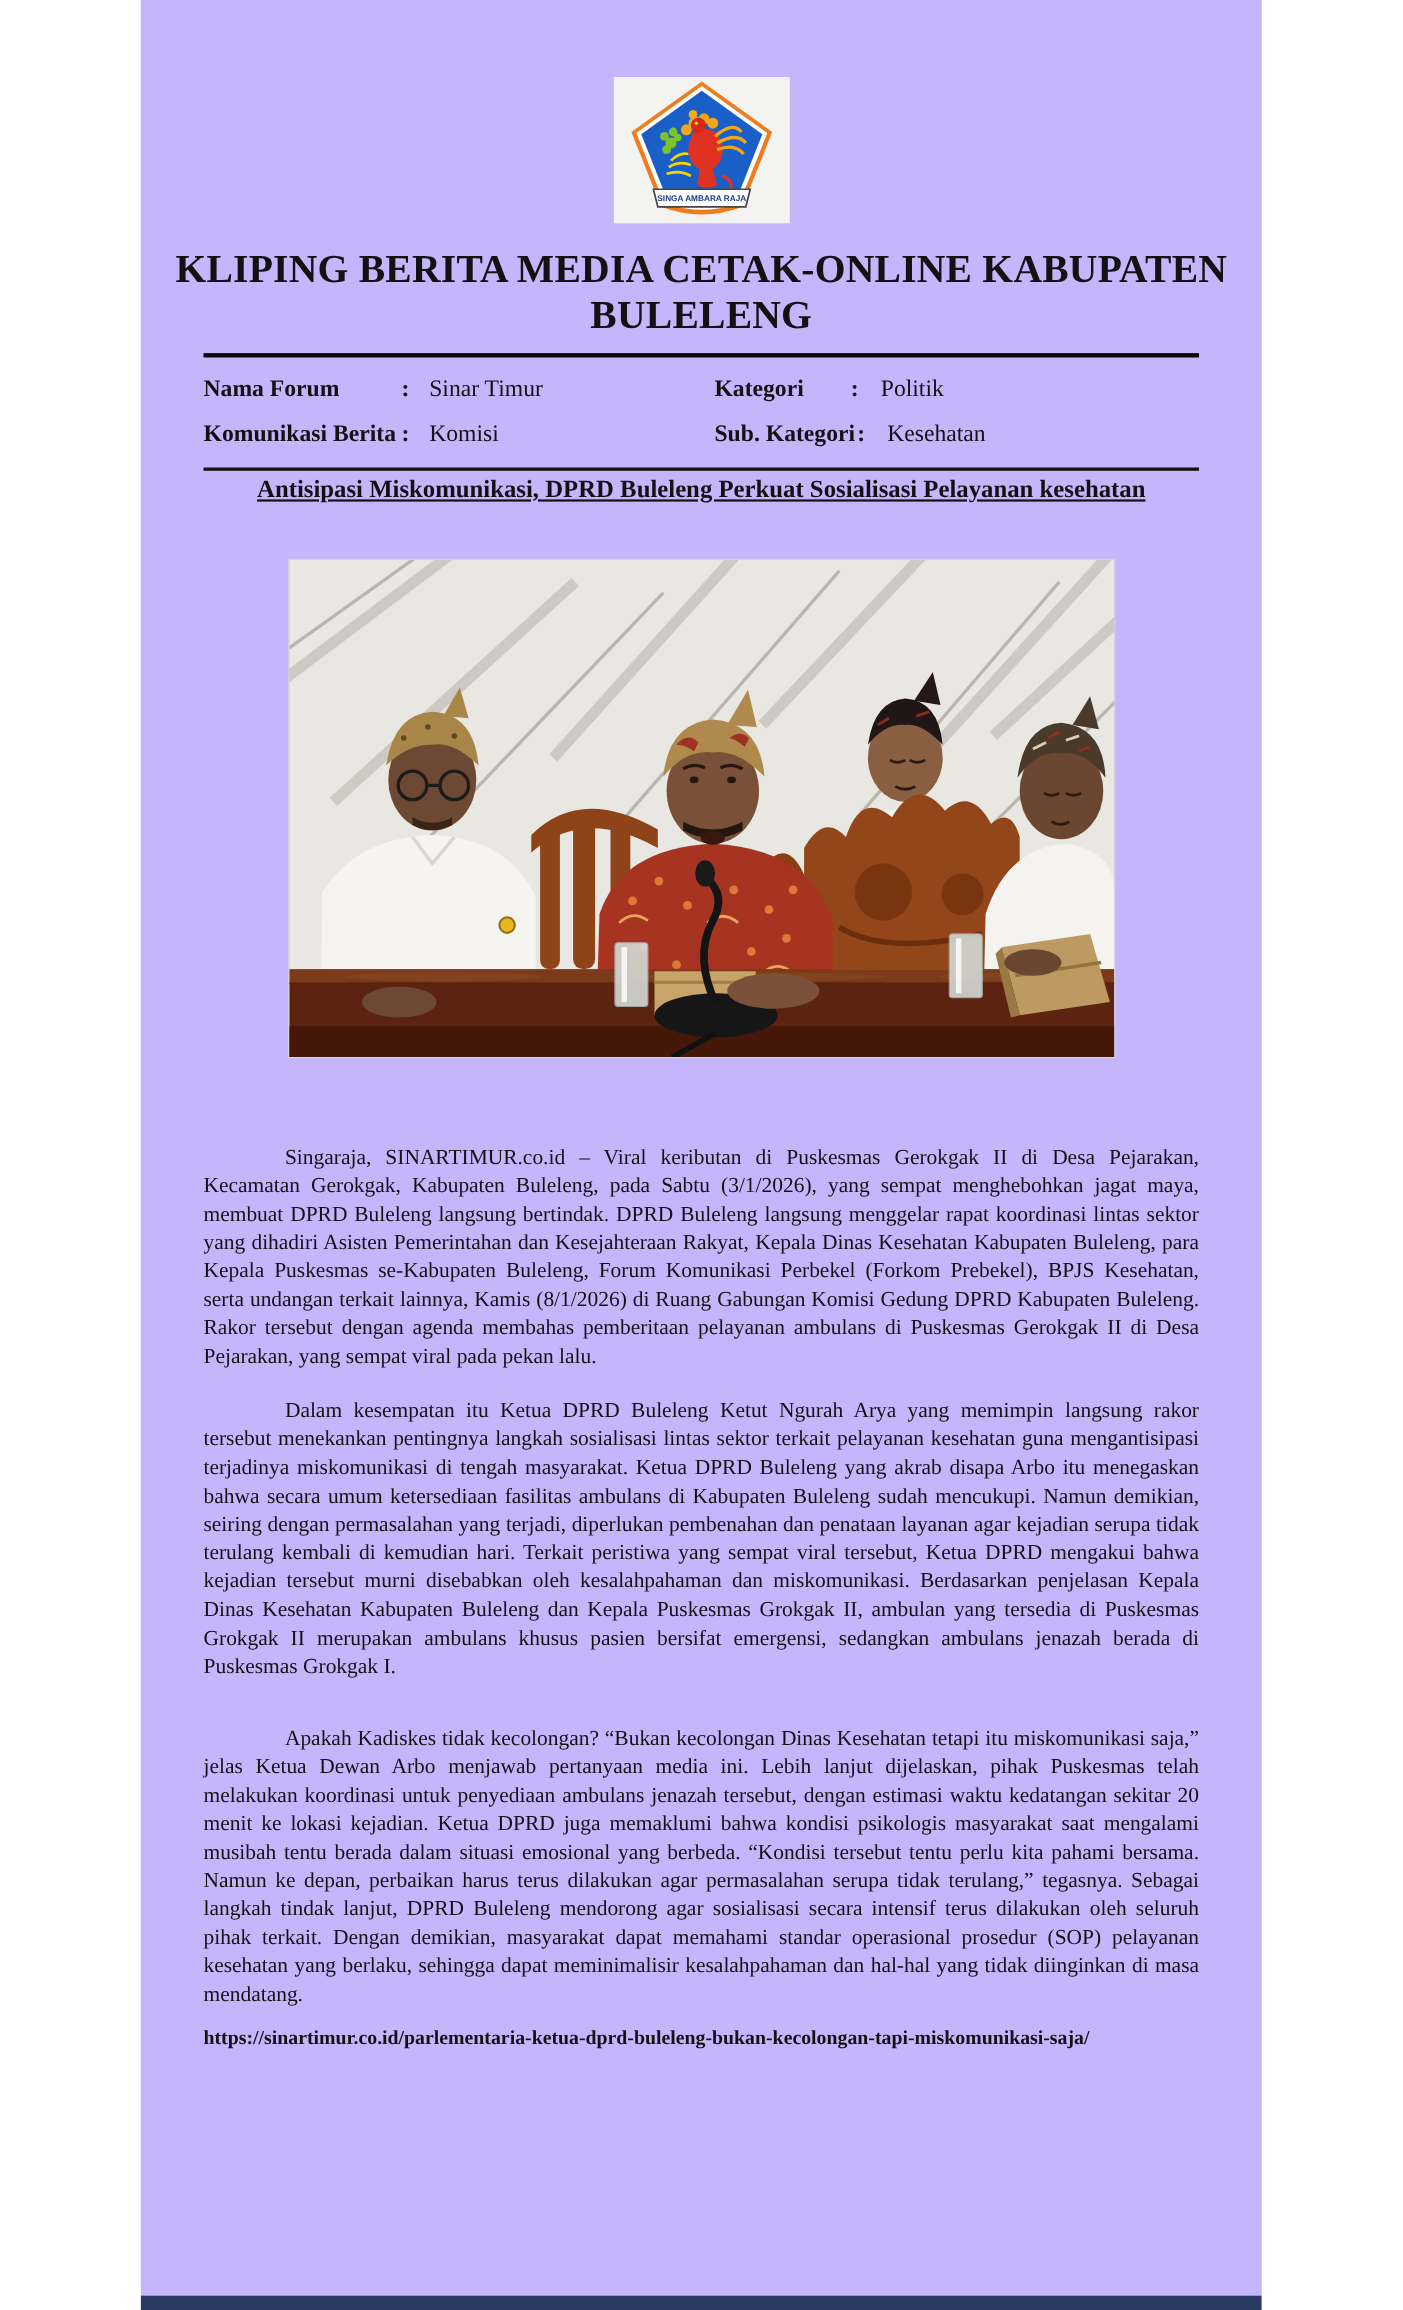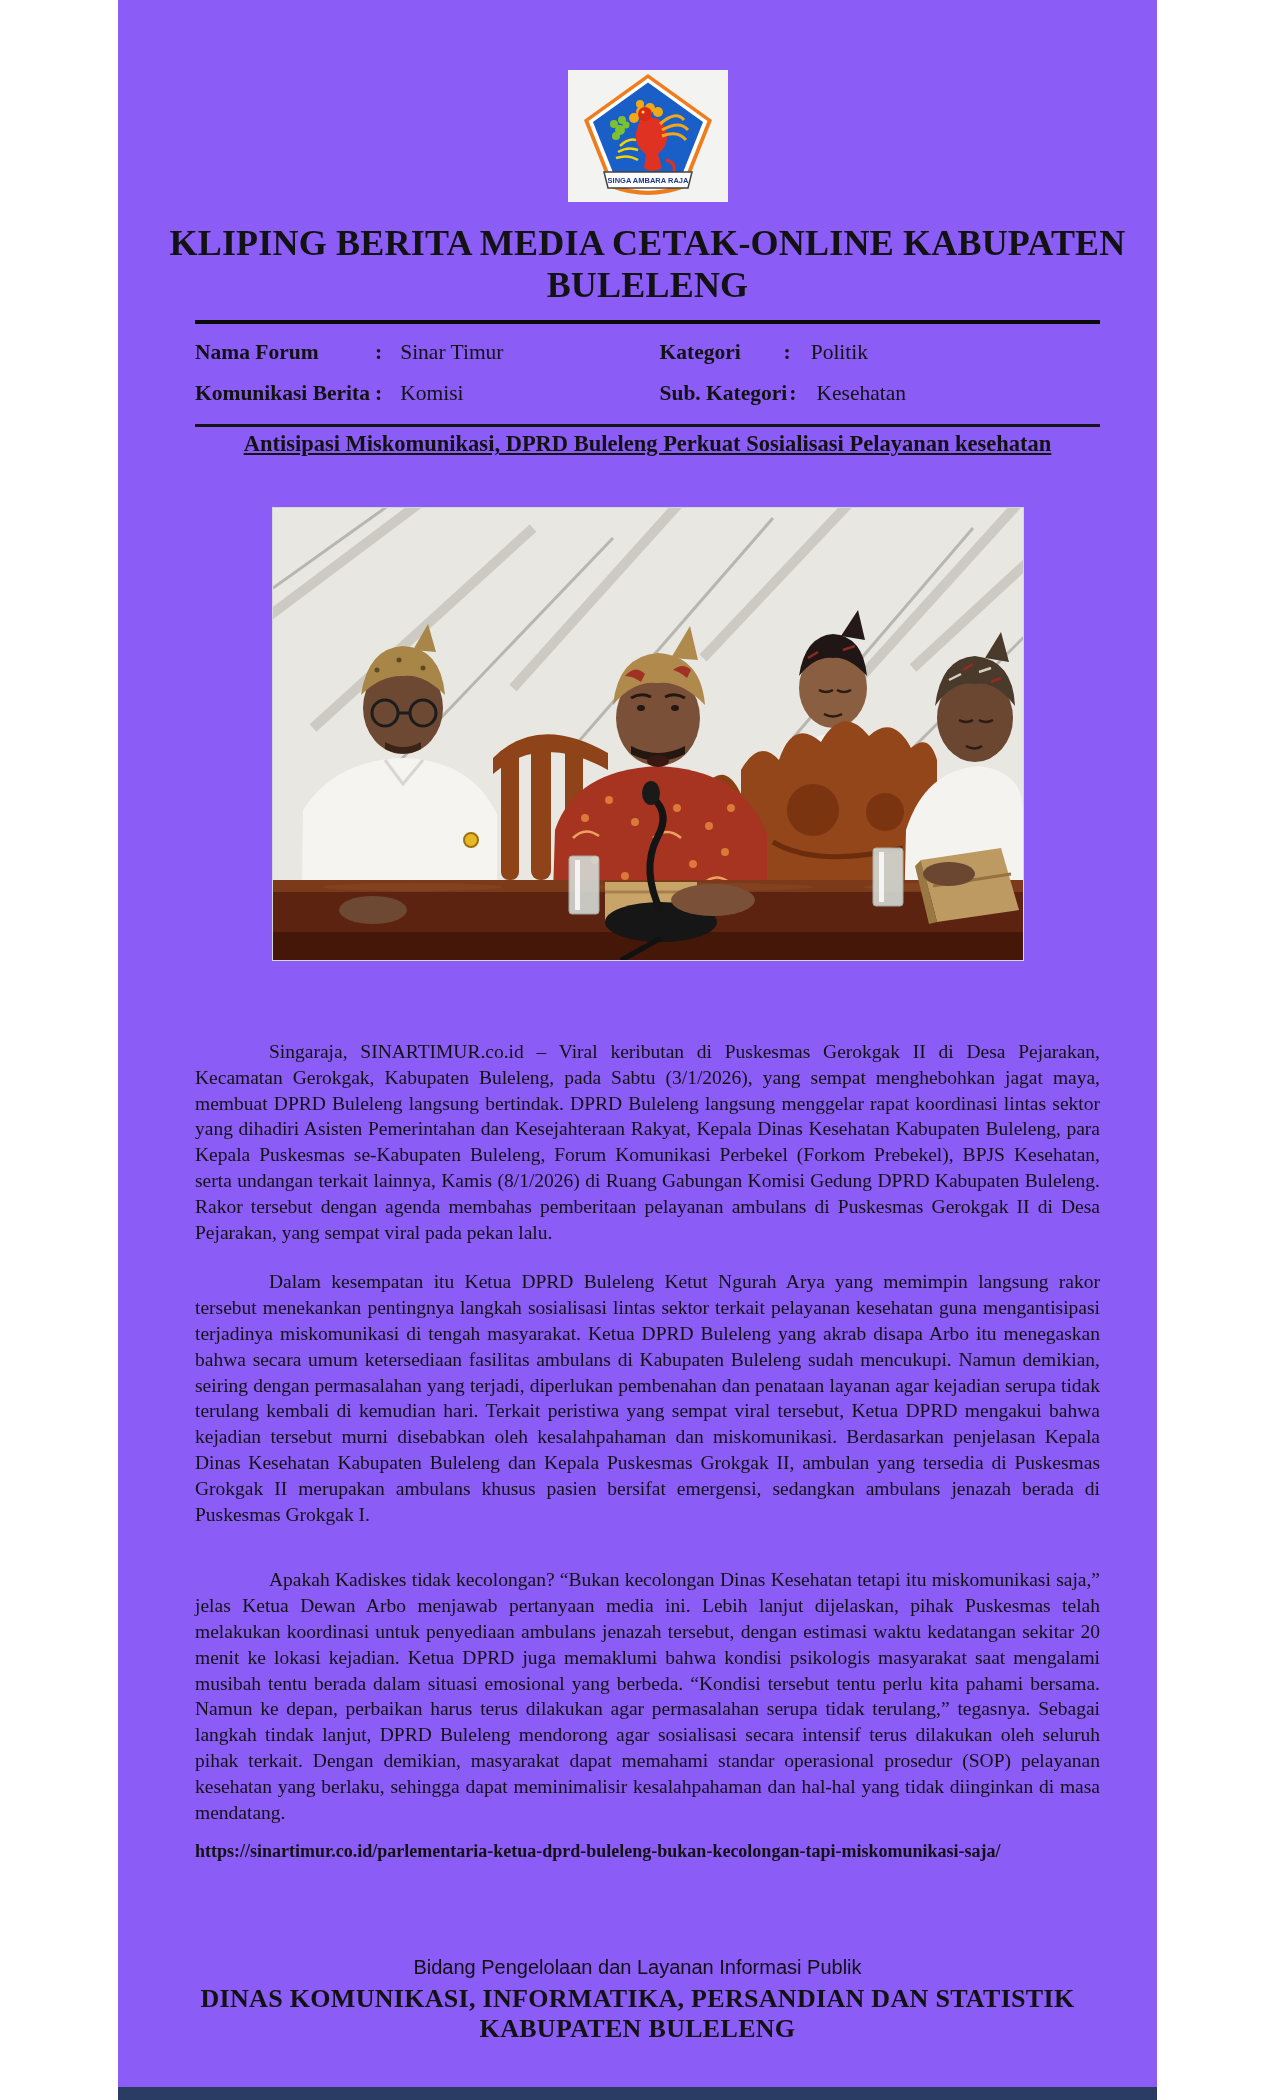--- a/index.html
+++ b/index.html
@@ -1,20 +1,19 @@
 <!DOCTYPE html>
 <html><head>
 <meta charset="utf-8">
 <style>
   html,body { margin:0; padding:0; background:#ffffff; }
   .page {
     position:relative; width:1019px; height:2100px; margin:0 auto;
-    background:#8b5cf6; color:#121212; overflow:hidden;
+    background:#c4b5fd; color:#121212; overflow:hidden;
     font-family:"Liberation Serif", serif;
-    padding-left:20px;
   }
   .content { padding:0 57px; }
 
   
   .logo-wrap { display:flex; justify-content:center; padding-top:70px; }
   .logo-box { background:#f3f3f1; padding:2px 14px; }
 
   
   .header-title {
     margin:20px 0 0; text-align:center; font-weight:bold; font-size:36px;
@@ -326,19 +325,15 @@
     </svg>
 
     <div class="body-text">
       <p>Singaraja, SINARTIMUR.co.id – Viral keributan di Puskesmas Gerokgak II di Desa Pejarakan, Kecamatan Gerokgak, Kabupaten Buleleng, pada Sabtu (3/1/2026), yang sempat menghebohkan jagat maya, membuat DPRD Buleleng langsung bertindak. DPRD Buleleng langsung menggelar rapat koordinasi lintas sektor yang dihadiri Asisten Pemerintahan dan Kesejahteraan Rakyat, Kepala Dinas Kesehatan Kabupaten Buleleng, para Kepala Puskesmas se-Kabupaten Buleleng, Forum Komunikasi Perbekel (Forkom Prebekel), BPJS Kesehatan, serta undangan terkait lainnya, Kamis (8/1/2026) di Ruang Gabungan Komisi Gedung DPRD Kabupaten Buleleng. Rakor tersebut dengan agenda membahas pemberitaan pelayanan ambulans di Puskesmas Gerokgak II di Desa Pejarakan, yang sempat viral pada pekan lalu.</p>
       <p>Dalam kesempatan itu Ketua DPRD Buleleng Ketut Ngurah Arya yang memimpin langsung rakor tersebut menekankan pentingnya langkah sosialisasi lintas sektor terkait pelayanan kesehatan guna mengantisipasi terjadinya miskomunikasi di tengah masyarakat. Ketua DPRD Buleleng yang akrab disapa Arbo itu menegaskan bahwa secara umum ketersediaan fasilitas ambulans di Kabupaten Buleleng sudah mencukupi. Namun demikian, seiring dengan permasalahan yang terjadi, diperlukan pembenahan dan penataan layanan agar kejadian serupa tidak terulang kembali di kemudian hari. Terkait peristiwa yang sempat viral tersebut, Ketua DPRD mengakui bahwa kejadian tersebut murni disebabkan oleh kesalahpahaman dan miskomunikasi. Berdasarkan penjelasan Kepala Dinas Kesehatan Kabupaten Buleleng dan Kepala Puskesmas Grokgak II, ambulan yang tersedia di Puskesmas Grokgak II merupakan ambulans khusus pasien bersifat emergensi, sedangkan ambulans jenazah berada di Puskesmas Grokgak I.</p>
       <p>Apakah Kadiskes tidak kecolongan? “Bukan kecolongan Dinas Kesehatan tetapi itu miskomunikasi saja,” jelas Ketua Dewan Arbo menjawab pertanyaan media ini. Lebih lanjut dijelaskan, pihak Puskesmas telah melakukan koordinasi untuk penyediaan ambulans jenazah tersebut, dengan estimasi waktu kedatangan sekitar 20 menit ke lokasi kejadian. Ketua DPRD juga memaklumi bahwa kondisi psikologis masyarakat saat mengalami musibah tentu berada dalam situasi emosional yang berbeda. “Kondisi tersebut tentu perlu kita pahami bersama. Namun ke depan, perbaikan harus terus dilakukan agar permasalahan serupa tidak terulang,” tegasnya. Sebagai langkah tindak lanjut, DPRD Buleleng mendorong agar sosialisasi secara intensif terus dilakukan oleh seluruh pihak terkait. Dengan demikian, masyarakat dapat memahami standar operasional prosedur (SOP) pelayanan kesehatan yang berlaku, sehingga dapat meminimalisir kesalahpahaman dan hal-hal yang tidak diinginkan di masa mendatang.</p>
       <a class="source-url">https://sinartimur.co.id/parlementaria-ketua-dprd-buleleng-bukan-kecolongan-tapi-miskomunikasi-saja/</a>
     </div>
   </div>
 
-  <div class="footer">
-    <div class="footer-line1">Bidang Pengelolaan dan Layanan Informasi Publik</div>
-    <div class="footer-line2">DINAS KOMUNIKASI, INFORMATIKA, PERSANDIAN DAN STATISTIK KABUPATEN BULELENG</div>
-  </div>
   <div class="bottom-bar" style="background: rgb(42, 60, 100);"></div>
 
 </div>
 
 </body></html>

